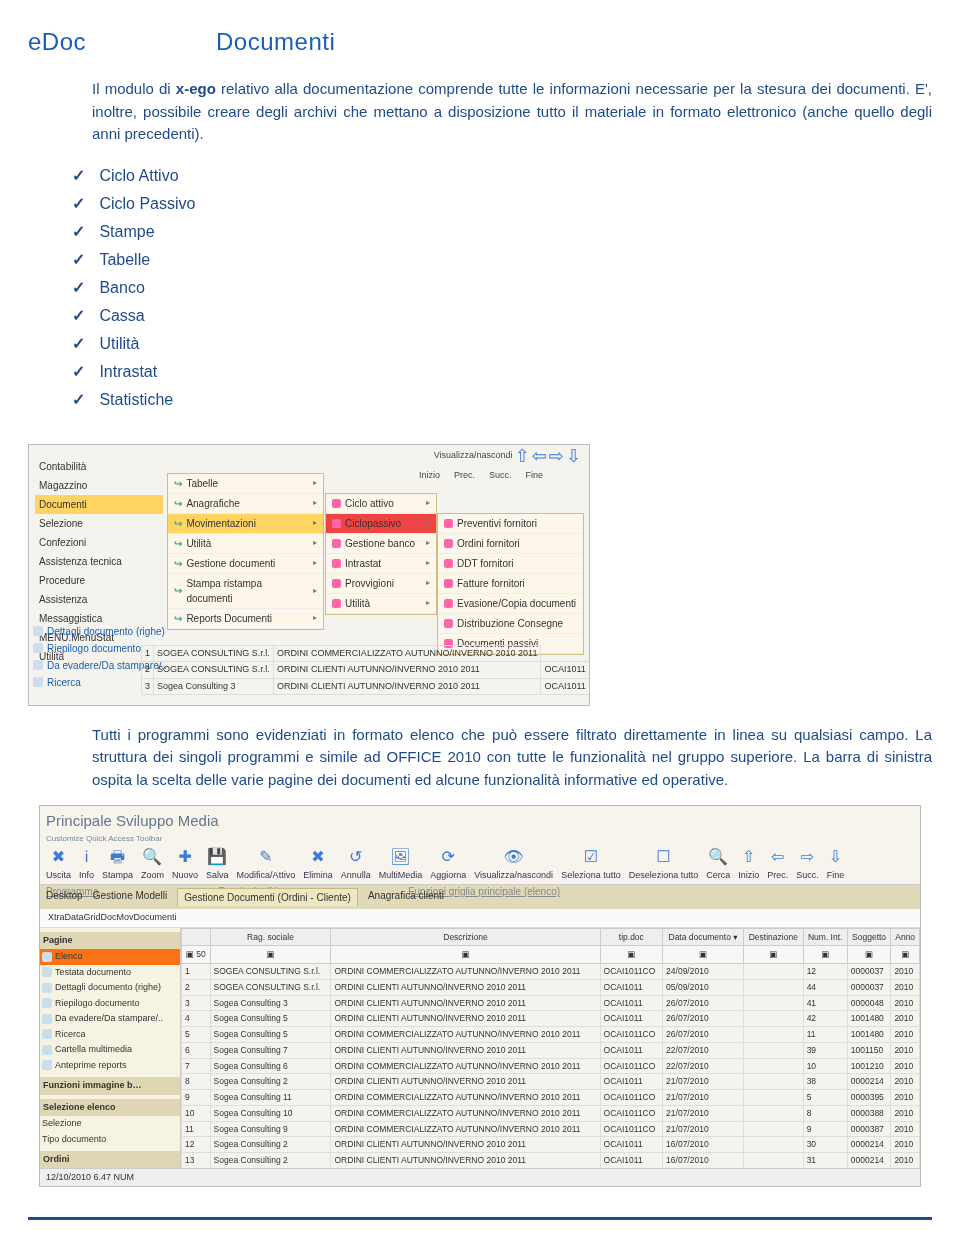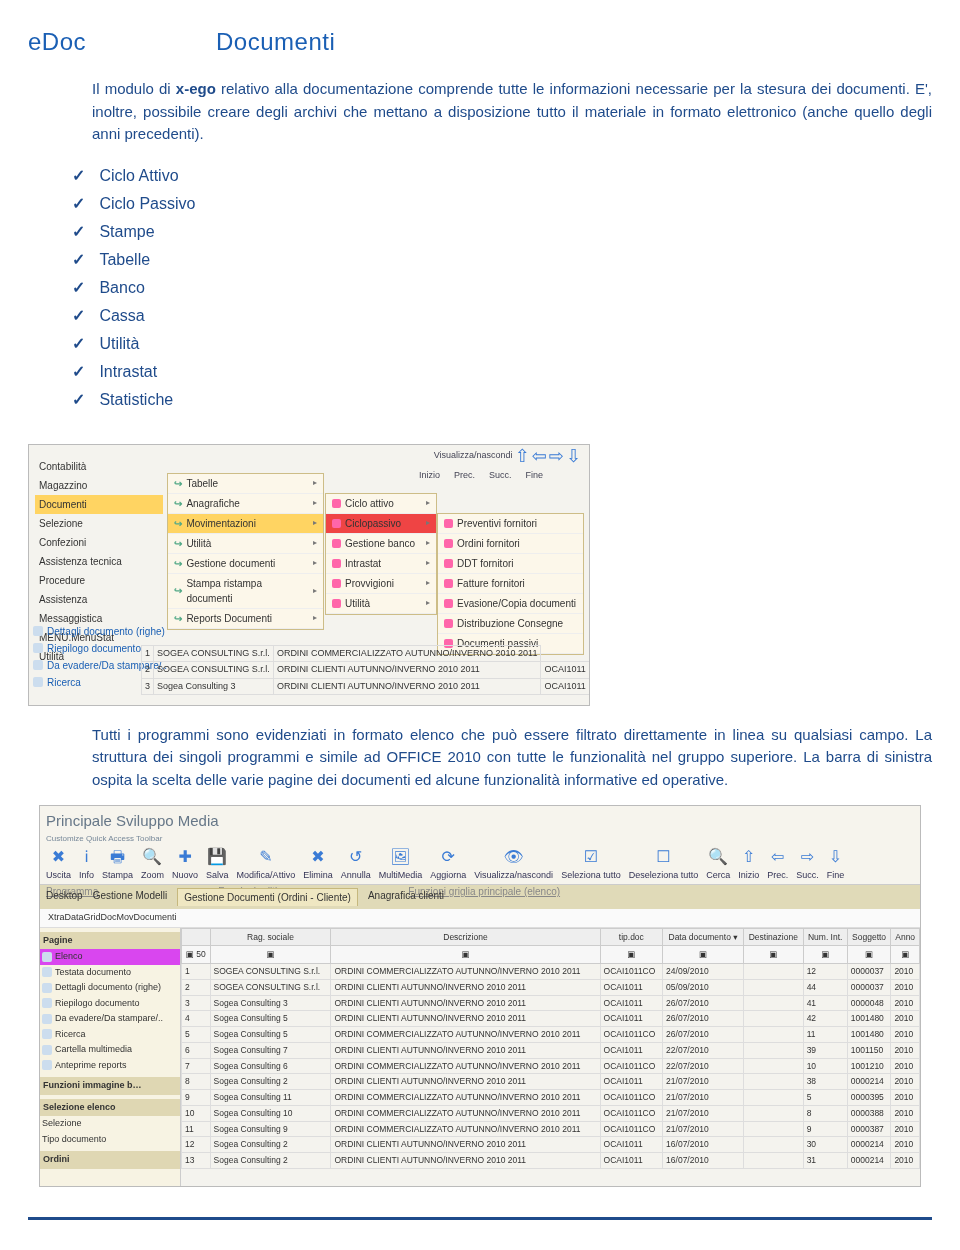--- a/index.html
+++ b/index.html
@@ -49,21 +49,21 @@
   .ribbon .tools { display:flex; gap:8px; align-items:center; flex-wrap:wrap; }
   .ribbon .btn { display:flex; flex-direction:column; align-items:center; font-size:9px; color:#335; }
   .ribbon .btn .glyph { font-size:16px; color:#3a7bd5; }
   .tabbar { background:#e0dab8; padding:3px 6px; font-size:10px; display:flex; gap:10px; }
   .tabbar .actv { background:#efe7c2; padding:1px 6px; border:1px solid #c6b87e; border-bottom:none; }
   .breadcrumb2 { background:#fff; padding:3px 8px; font-size:10px; font-weight:bold; border-bottom:1px solid #ccc; }
   .main2 { display:flex; height:270px; }
   .side2 { width:140px; background:#f7f3e3; border-right:1px solid #ccc; font-size:9px; }
   .side2 .hdr { background:#dfd7b3; font-weight:bold; padding:2px 3px; margin-top:4px; font-size:9px; }
   .side2 div { padding:1px 2px; white-space:nowrap; overflow:hidden; display:flex; gap:3px; align-items:center; }
-  .side2 .sel { background:#d946ef; }
+  .side2 .sel { background:#f97316; }
   .grid2 { flex:1; overflow:auto; }
   .grid2 table { border-collapse:collapse; width:100%; font-size:8.5px; }
   .grid2 th { background:#eee; border:1px solid #ccc; padding:2px 3px; position:sticky; top:0; font-weight:normal; }
   .grid2 td { border:1px solid #ddd; padding:1px 3px; white-space:nowrap; }
   .status2 { position:absolute; bottom:0; left:0; right:0; background:#eee; border-top:1px solid #ccc; padding:2px 6px; font-size:9px; }
   .footer-rule { margin-top:30px; border-top:3px solid #1f4b8b; width:100%; }
   .arrow-r::after { content:"▸"; margin-left:auto; font-size:8px; color:#777; }
 </style>
 </head>
 <body>
@@ -458,15 +458,16 @@
               <td>16/07/2010</td>
               <td></td>
               <td>31</td>
               <td>0000214</td>
               <td>2010</td>
             </tr>
           </tbody>
       </table>
     </div>
   </div>
+  <div class="status2">12/10/2010    6.47    NUM</div>
 </div>
 
 <div class="footer-rule"></div>
 
 </body></html>

